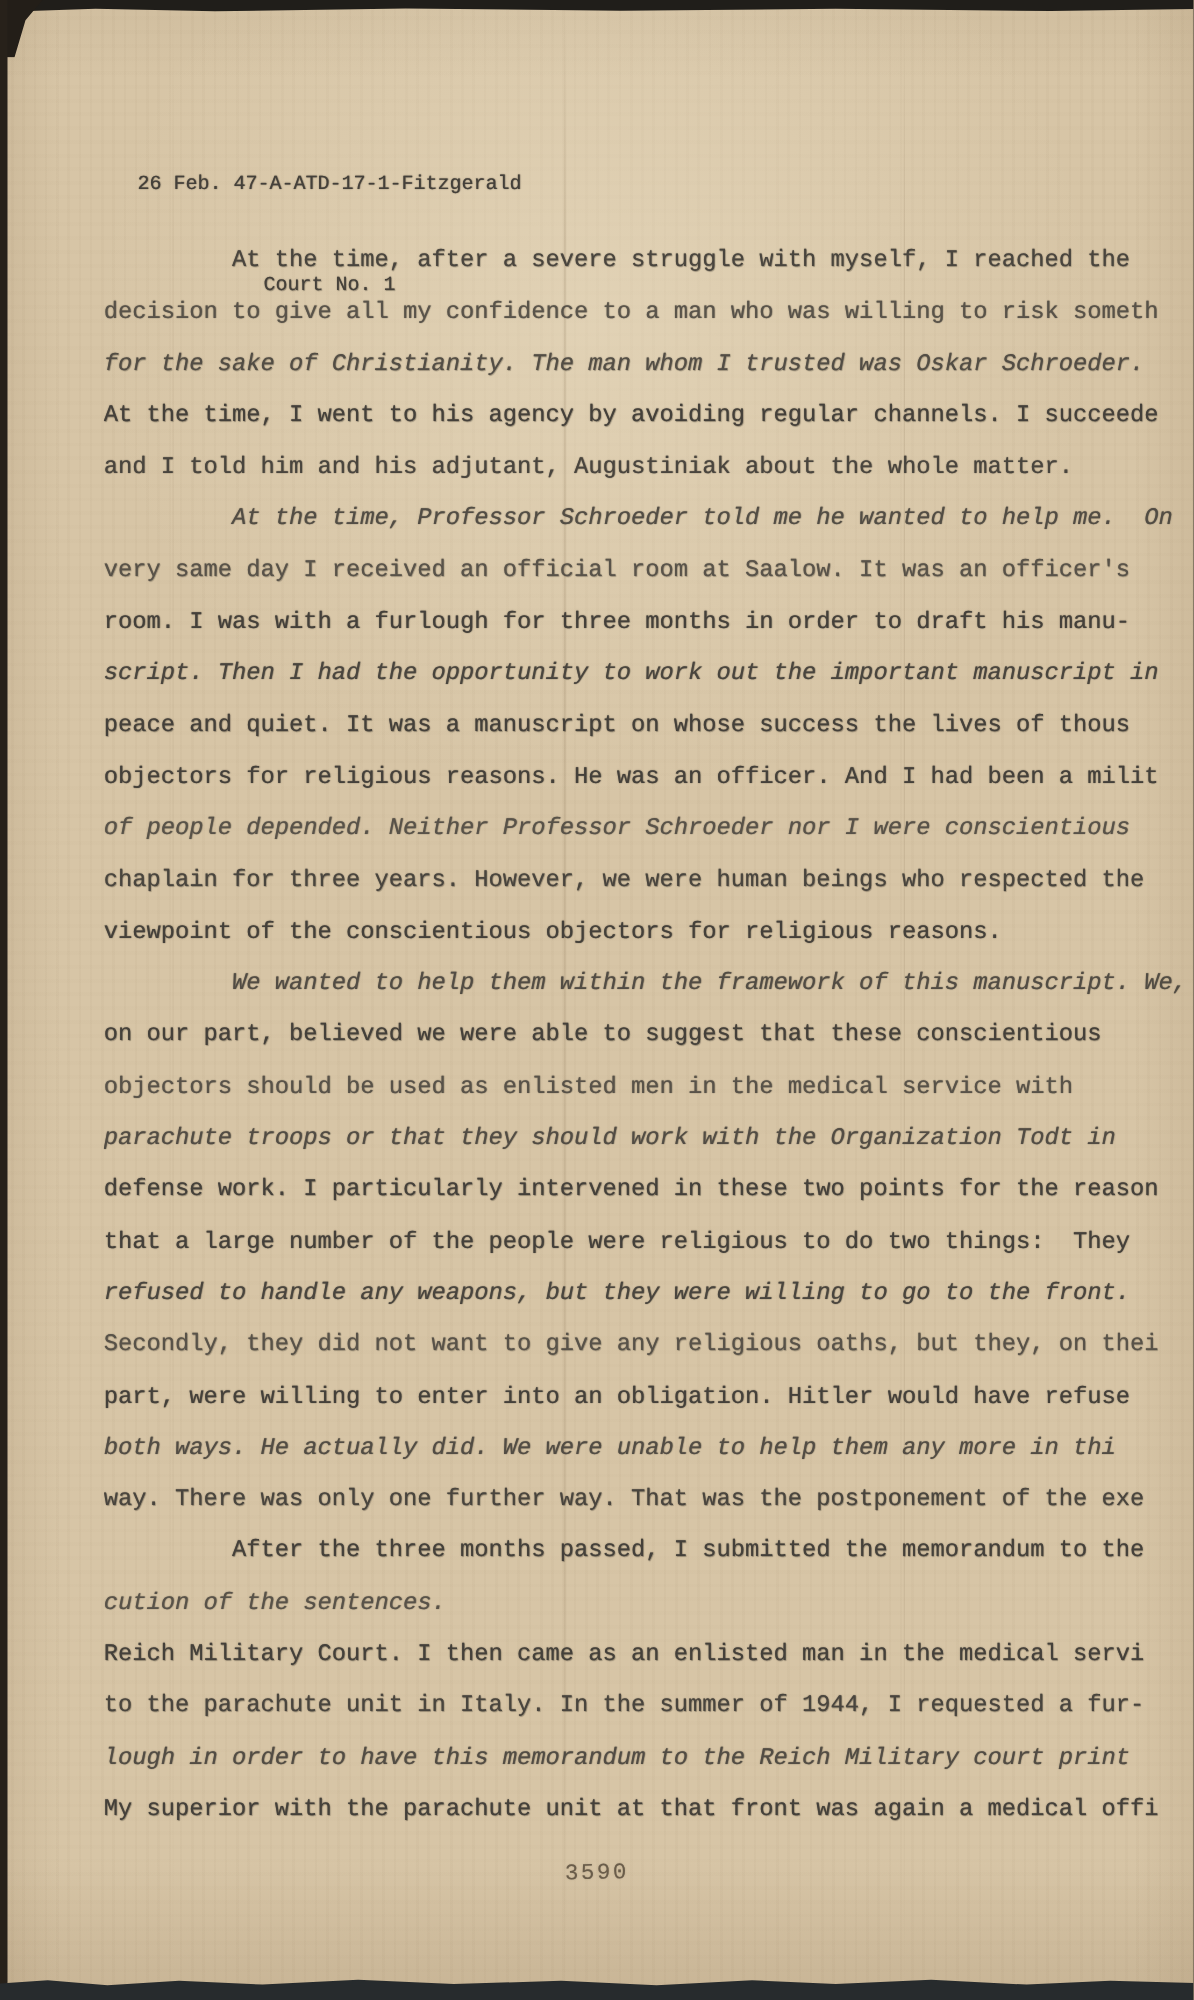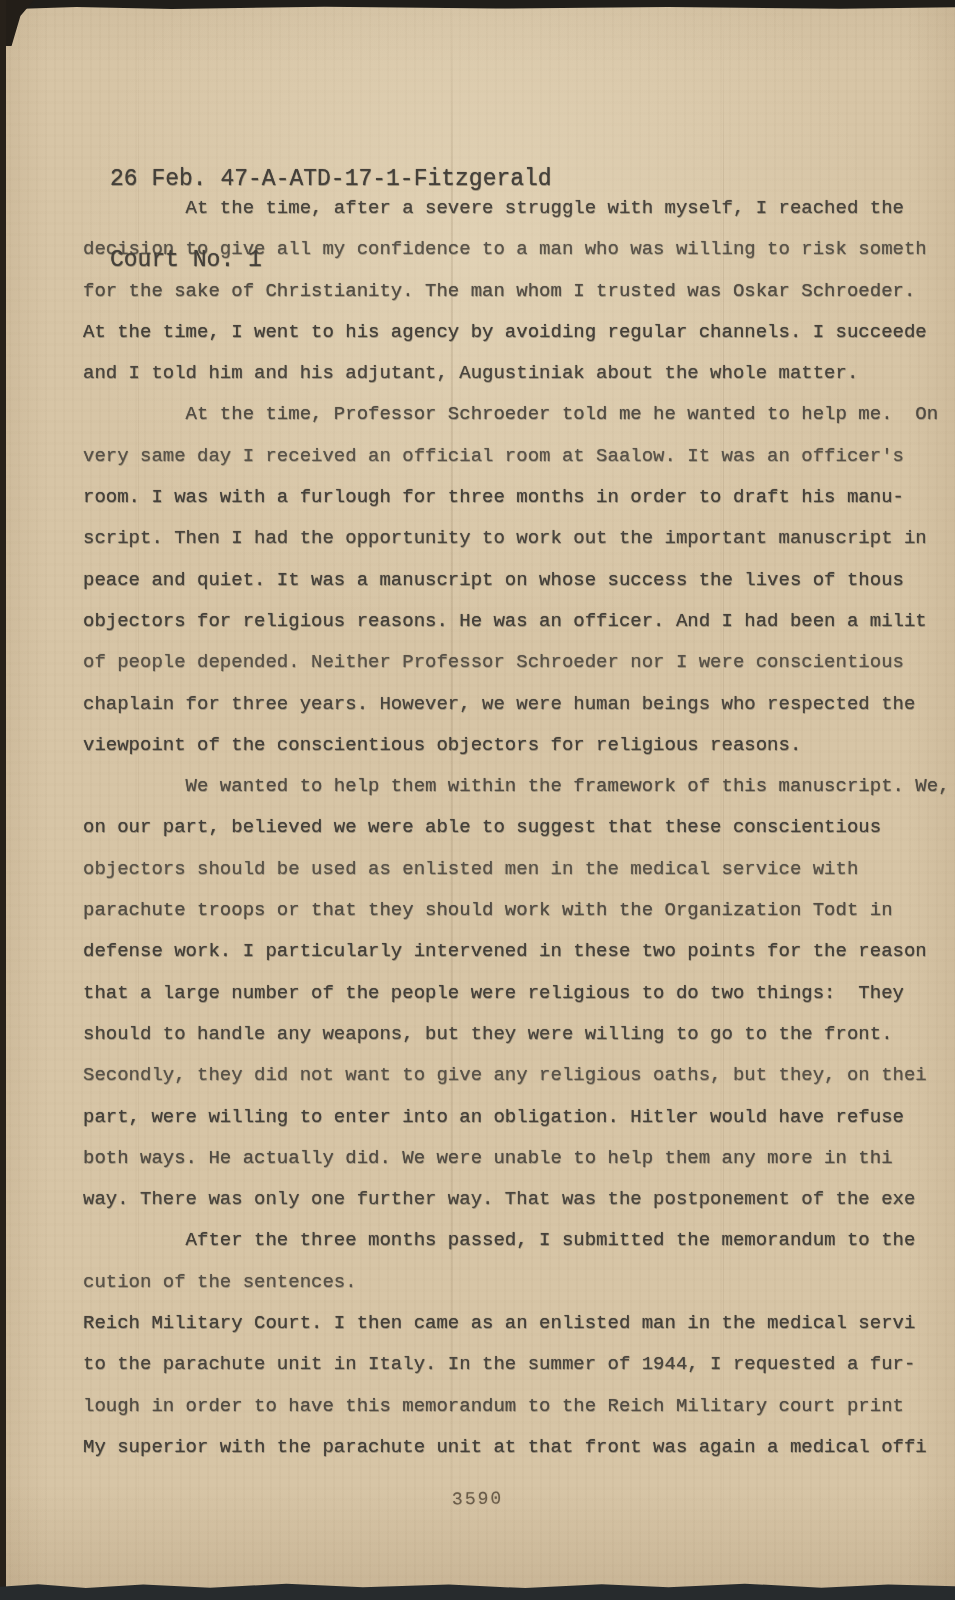--- a/index.html
+++ b/index.html
@@ -26,24 +26,24 @@
   .edge-bottom{position:absolute;left:0;bottom:0;width:100%;height:22px;background:#272b2d;
     clip-path:polygon(0 40%,4% 28%,9% 46%,15% 30%,22% 44%,30% 26%,38% 42%,47% 30%,55% 46%,63% 28%,70% 42%,78% 26%,86% 44%,93% 30%,100% 38%,100% 100%,0 100%);}
   .crease{position:absolute;top:0;width:2px;height:100%;background:linear-gradient(180deg,rgba(110,88,58,0.0),rgba(110,88,58,0.14) 12%,rgba(110,88,58,0.10) 80%,rgba(110,88,58,0));}
   .crease.c1{left:451px;}
   .crease.c2{left:723px;width:1px;}
   .crease.c3{left:138px;width:1px;opacity:.6;}
 
   
   .tw{color:#44403a;
       text-shadow:0 0 1px rgba(68,62,52,0.75), 0.5px 0.5px 0.6px rgba(68,62,52,0.35);}
-  .doc-header{position:absolute;left:110px;top:112px;font-size:23px;line-height:27px;white-space:pre;}
+  .doc-header{position:absolute;left:110px;top:80px;font-size:16px;line-height:27px;white-space:pre;text-align:center;}
   .doc-body{position:absolute;left:83px;top:188px;width:872px;font-size:19px;line-height:41.3px;}
   .line{white-space:pre;overflow:hidden;}
-  .line:nth-child(3n){opacity:.90;}
+  .line:nth-child(3n){opacity:.90;font-style:italic;}
   .line:nth-child(4n+1){opacity:.96;}
   .line:nth-child(5n+2){opacity:.86;}
   .page-number{position:absolute;left:452px;top:1489px;font-size:18px;letter-spacing:2px;
       color:rgba(96,84,66,0.85);transform:rotate(-1.2deg);
       text-shadow:0 0 1px rgba(96,84,66,0.5);}
 </style>
 </head>
 <body>
 
 <div id="scan">
@@ -71,21 +71,21 @@
     <div class="line">objectors for religious reasons. He was an officer. And I had been a milit</div>
     <div class="line">of people depended. Neither Professor Schroeder nor I were conscientious</div>
     <div class="line">chaplain for three years. However, we were human beings who respected the</div>
     <div class="line">viewpoint of the conscientious objectors for religious reasons.</div>
     <div class="line">         We wanted to help them within the framework of this manuscript. We,</div>
     <div class="line">on our part, believed we were able to suggest that these conscientious</div>
     <div class="line">objectors should be used as enlisted men in the medical service with</div>
     <div class="line">parachute troops or that they should work with the Organization Todt in</div>
     <div class="line">defense work. I particularly intervened in these two points for the reason</div>
     <div class="line">that a large number of the people were religious to do two things:  They</div>
-    <div class="line">should to handle any weapons, but they were willing to go to the front.</div>
+    <div class="line">refused to handle any weapons, but they were willing to go to the front.</div>
     <div class="line">Secondly, they did not want to give any religious oaths, but they, on thei</div>
     <div class="line">part, were willing to enter into an obligation. Hitler would have refuse</div>
     <div class="line">both ways. He actually did. We were unable to help them any more in thi</div>
     <div class="line">way. There was only one further way. That was the postponement of the exe</div>
     <div class="line">         After the three months passed, I submitted the memorandum to the</div>
     <div class="line">cution of the sentences.</div>
     <div class="line">Reich Military Court. I then came as an enlisted man in the medical servi</div>
     <div class="line">to the parachute unit in Italy. In the summer of 1944, I requested a fur-</div>
     <div class="line">lough in order to have this memorandum to the Reich Military court print</div>
     <div class="line">My superior with the parachute unit at that front was again a medical offi</div>

